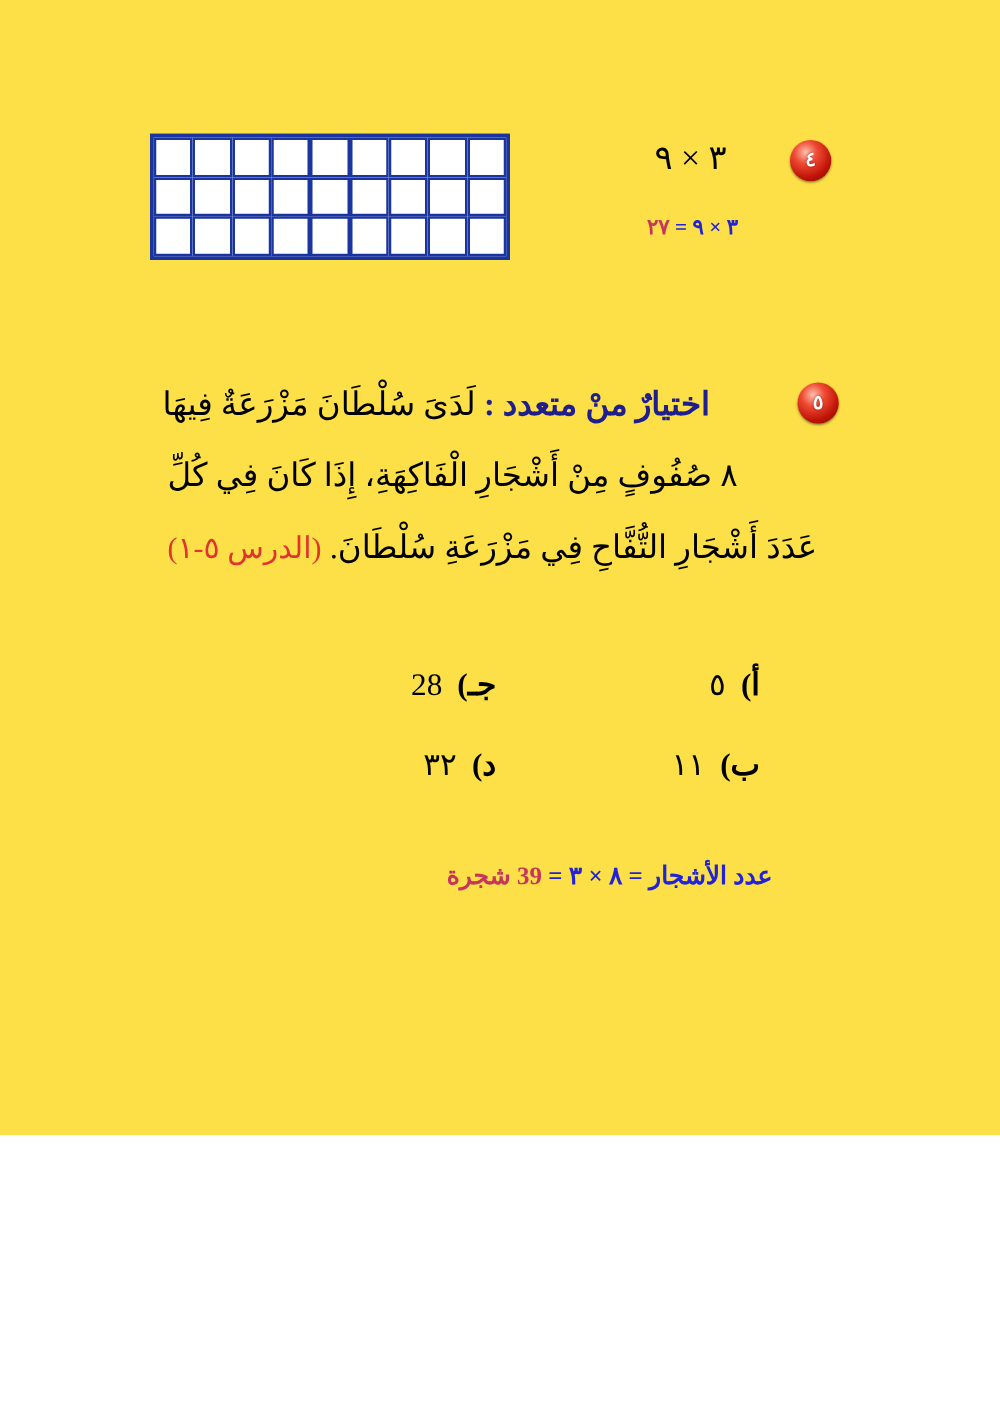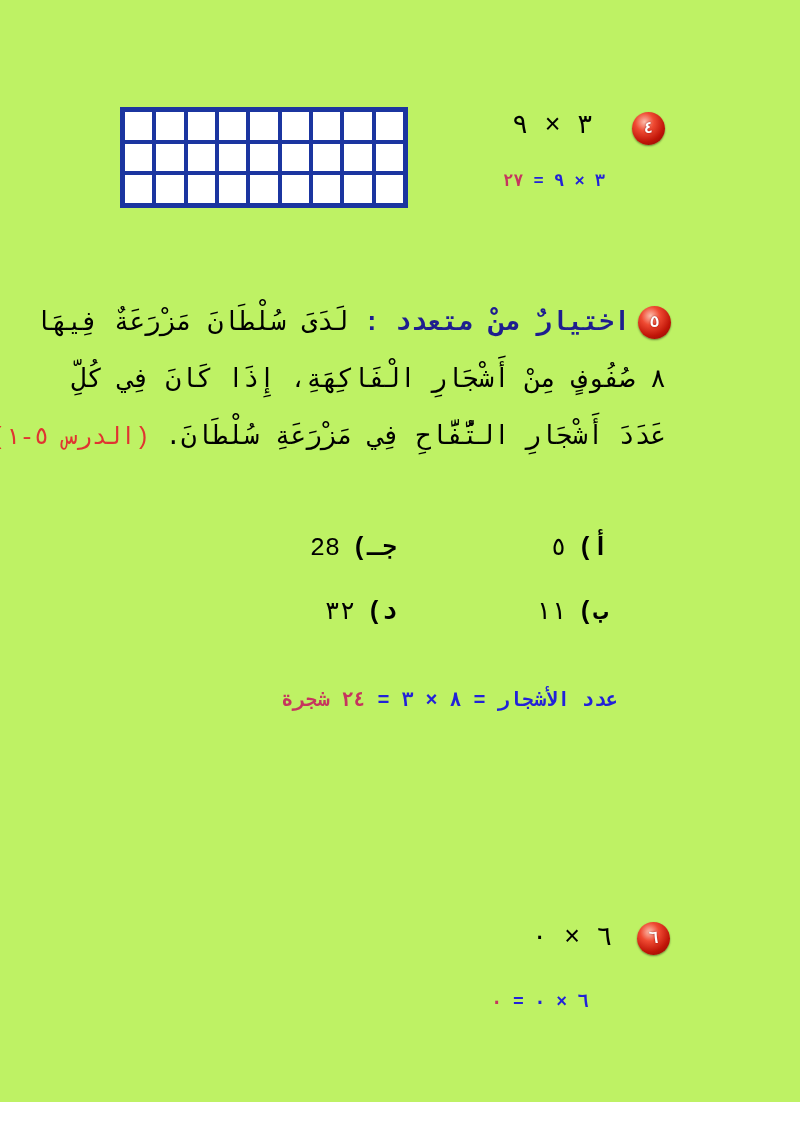--- a/index.html
+++ b/index.html
@@ -1,20 +1,20 @@
 <!DOCTYPE html>
 <html lang="ar"><head>
 <meta charset="utf-8">
 <style>
   html,body{margin:0;padding:0;background:#fff;}
   .page{
     position:relative;
-    width:800px;height:1102px;
-    background:#bef264;
-    font-family:Liberation Mono, monospace;
+    width:800px;height:908px;
+    background:#fde047;
+    font-family:Liberation Serif, serif;
     overflow:hidden;
   }
   
   .model-grid{
     position:absolute;left:120px;top:107px;
     width:288px;height:101px;
     display:grid;
     border:3px solid #1b35a0;
     background:#1b35a0;
     box-sizing:border-box;
@@ -37,21 +37,21 @@
     position:absolute;direction:rtl;text-align:center;
     color:#000000;font-size:27px;line-height:34px;white-space:nowrap;
   }
   .eq-answer{
     position:absolute;direction:rtl;text-align:center;
     font-size:17px;font-weight:bold;line-height:22px;white-space:nowrap;
   }
   .blue-part{color:#2222d8;}
   .crimson-part{color:#c6355e;}
   .problem-text{
-    position:absolute;direction:rtl;text-align:center;
+    position:absolute;direction:rtl;text-align:left;
     color:#000000;font-size:26px;line-height:57px;
   }
   .problem-text .line{white-space:nowrap;}
   .header-blue{color:#1e1e8f;font-weight:bold;}
   .lesson-ref{color:#e03431;font-size:24px;}
   .choice{
     position:absolute;direction:rtl;display:flex;gap:12px;
     color:#000000;font-size:25px;line-height:36px;white-space:nowrap;
   }
   .choice .letter{font-weight:bold;}
@@ -133,21 +133,21 @@
   <div class="choice" style="left:500px;top:595px;width:108px;">
     <span class="letter">ب)</span>
     <span class="value">١١</span>
   </div>
   <div class="choice" style="left:292px;top:595px;width:105px;">
     <span class="letter">د)</span>
     <span class="value">٣٢</span>
   </div>
 
   <div class="answer-line" style="left:326px;top:686px;width:292px;">
-    <span class="blue-part">عدد الأشجار = ٨ × ٣ = </span><span class="crimson-part">٢٤ شجرة</span>
+    <span class="blue-part">عدد الأشجار = ٨ × ٣ = </span><span class="crimson-part">39 شجرة</span>
   </div>
 
 
   <div class="ball" style="left:637px;top:922px;">
     <span>٦</span>
   </div>
 
   <div class="eq-black" style="left:512px;top:921px;width:120px;text-align:center;">٦ × ٠</div>
 
   <div class="eq-answer" style="left:477px;top:991px;width:126px;font-size:18px;">

